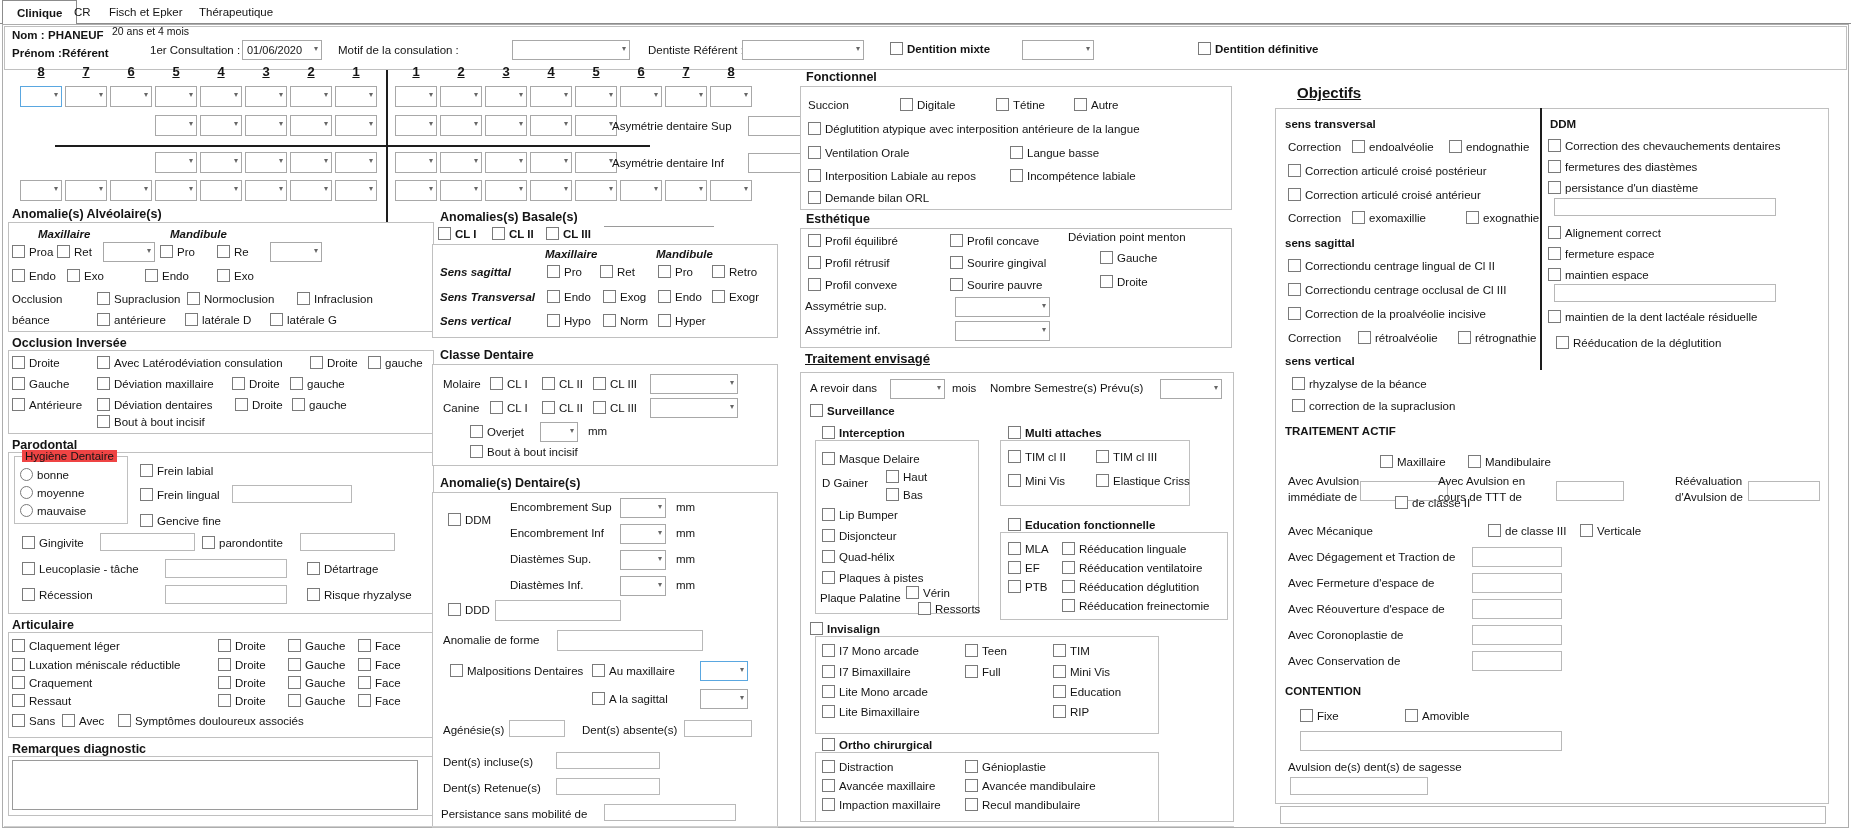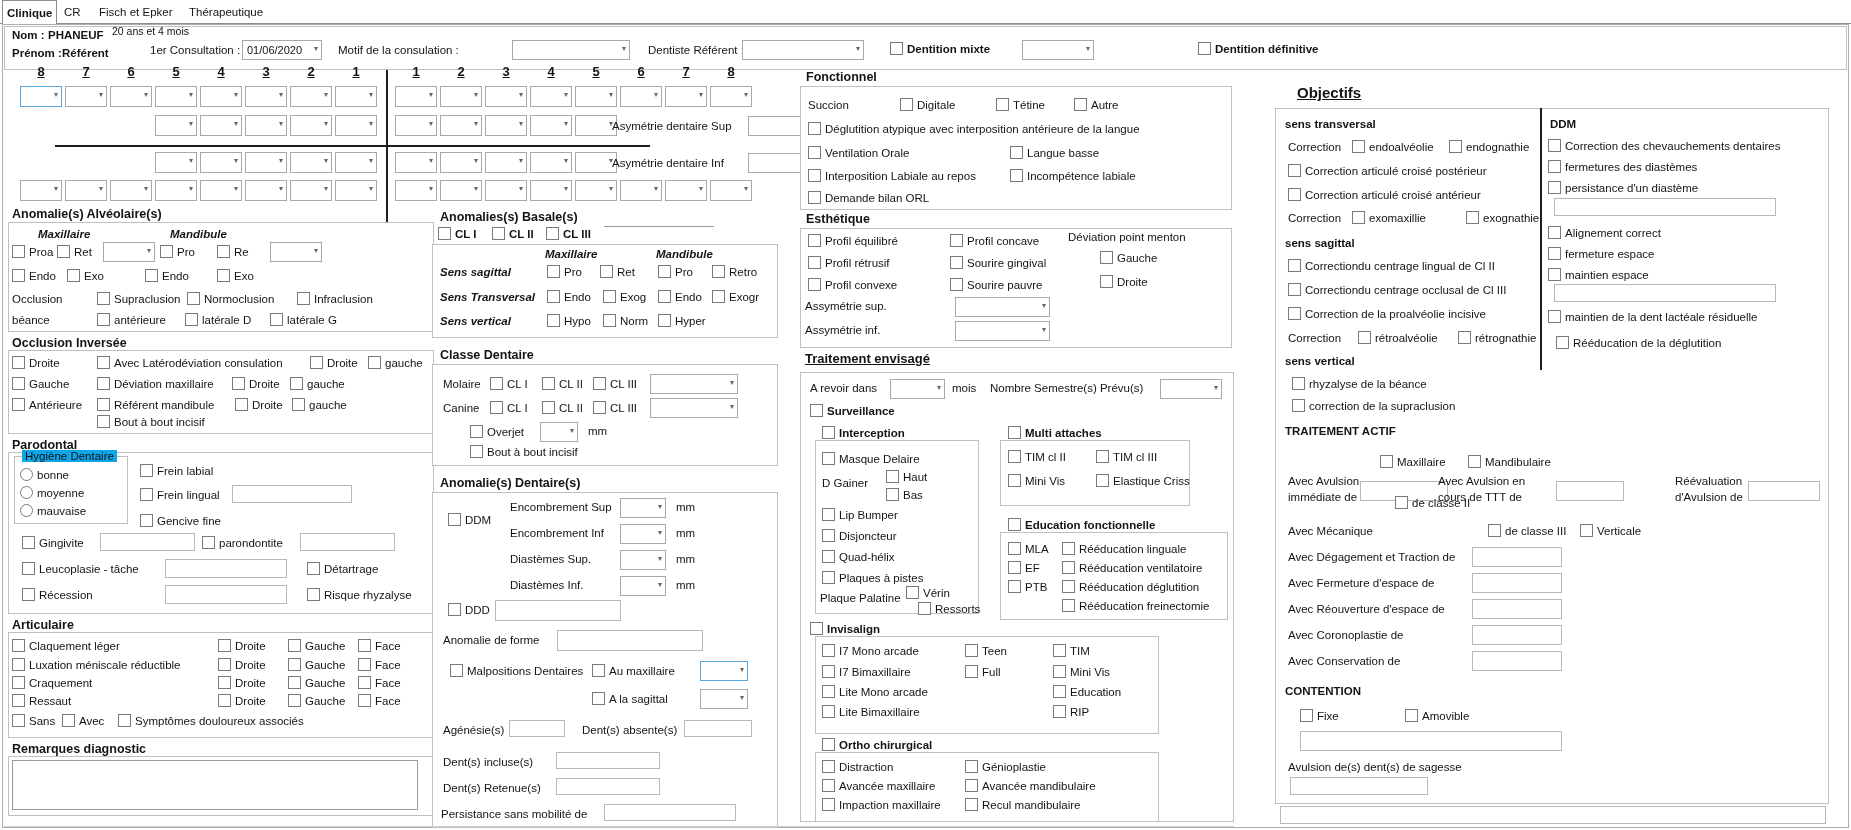--- a/index.html
+++ b/index.html
@@ -20,26 +20,26 @@
   .cb2::after{content:"▾";position:absolute;right:3px;top:4px;font-size:8px;color:#666;line-height:1}
   .cb2.focus{border-color:#5aa7e0}
   .cv{position:absolute;left:4px;top:3px;white-space:nowrap;font-size:11px}
   .tc{width:42px;height:21px}
   .inp{position:absolute;border:1px solid #b8b8b8;background:#fff;box-sizing:border-box}
   .ta{position:absolute;border:1px solid #9a9a9a;background:#fff}
   .hl{position:absolute;border-top:2px solid #1d1d1d}
   .vl{position:absolute;border-left:2px solid #1d1d1d}
   .ul{position:absolute;border-bottom:1px solid #9a9a9a}
   .fs{position:absolute;border:1px solid #c0c0c0}
-  .leg{position:absolute;background:#0ea5e9;padding:0 3px;white-space:nowrap}
+  .leg{position:absolute;background:#ef4444;padding:0 3px;white-space:nowrap}
   .tn{position:absolute;font-weight:bold;font-size:13px;text-decoration:underline;transform:translateX(-50%)}
   .big{font-size:15px;text-decoration:underline}
   .mid{font-size:13px;text-decoration:underline}
   .tabbar{position:absolute;left:0;top:0;width:1851px;height:23px;background:#fff;border-bottom:1px solid #8c8c8c}
-  .tab{position:absolute;top:1px;height:21px;display:flex;align-items:center;padding:0 4px;white-space:nowrap}
+  .tab{position:absolute;top:1px;height:21px;display:flex;align-items:center;padding:0 14px;white-space:nowrap}
   .tab.active{border:1px solid #8c8c8c;border-bottom:1px solid #fff;background:#fff;font-weight:bold;top:0;height:23px}
 </style>
 </head>
 <body>
 
 <div id="app">
 
   <div class="tabbar">
     <div class="tab active" style="left:2px">
         <span>Clinique</span>
@@ -259,21 +259,21 @@
   <span class="cl" style="left:290px;top:377px">
       <i class="k"></i>
       <span>gauche</span>
     </span>
   <span class="cl" style="left:12px;top:398px">
       <i class="k"></i>
       <span>Antérieure</span>
     </span>
   <span class="cl" style="left:97px;top:398px">
       <i class="k"></i>
-      <span>Référent mandibule</span>
+      <span>Déviation dentaires</span>
     </span>
   <span class="cl" style="left:235px;top:398px">
       <i class="k"></i>
       <span>Droite</span>
     </span>
   <span class="cl" style="left:292px;top:398px">
       <i class="k"></i>
       <span>gauche</span>
     </span>
   <span class="cl" style="left:97px;top:415px">

